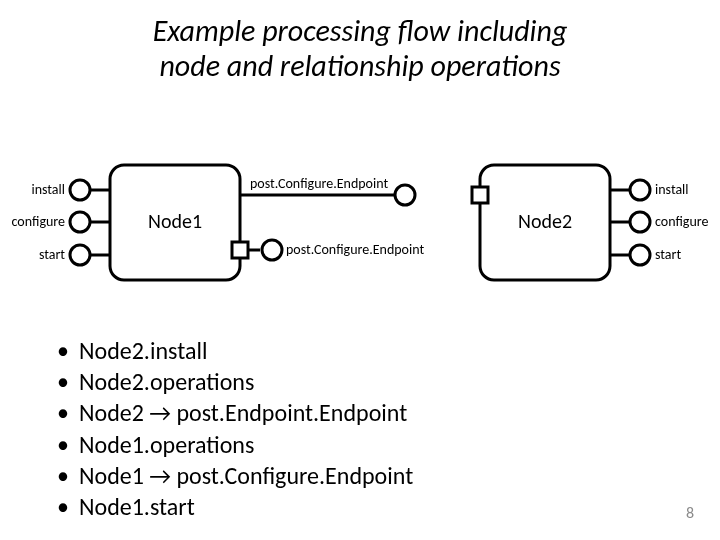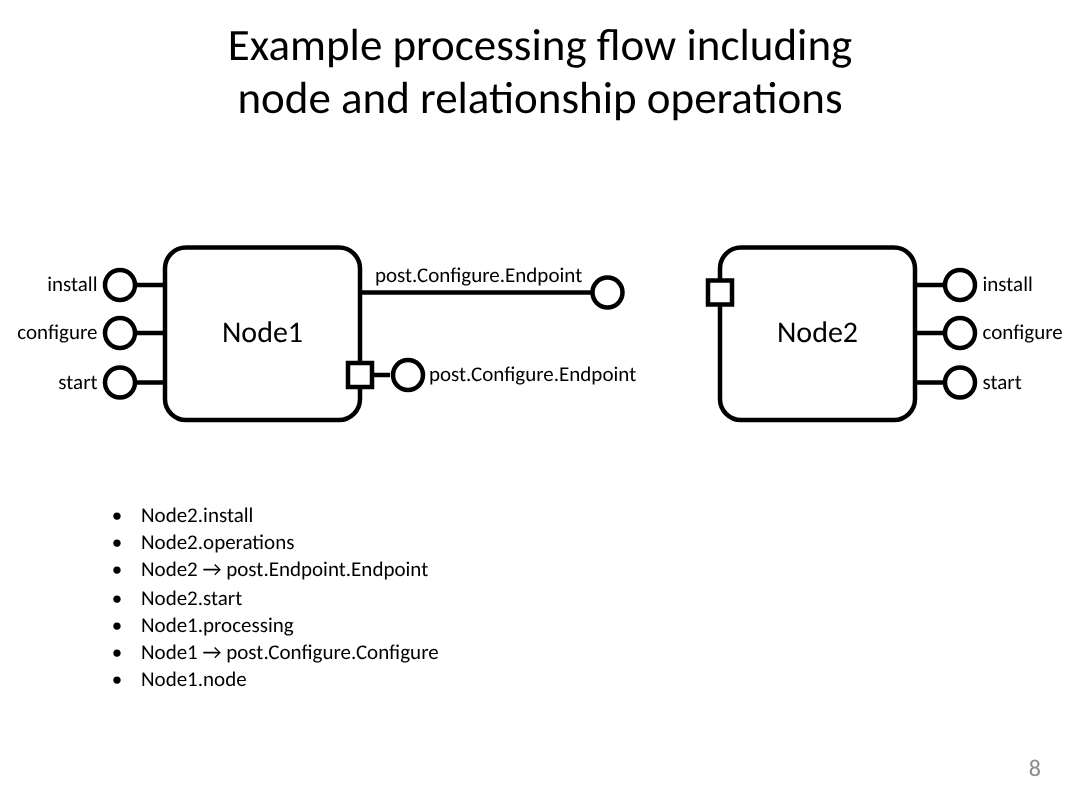--- a/index.html
+++ b/index.html
@@ -14,41 +14,42 @@
     overflow: hidden;
   }
   .title {
     position: absolute;
     top: 14px;
     left: 0;
     width: 720px;
     text-align: center;
     font-size: 30px;
     line-height: 1.15;
+    font-style: italic;
   }
   svg.diagram {
     position: absolute;
     left: 0;
     top: 140px;
     width: 720px;
     height: 180px;
   }
   .label {
     font-size: 14px;
     font-family: Calibri, Arial, sans-serif;
   }
   .nodelabel {
     font-size: 20px;
     font-family: Calibri, Arial, sans-serif;
   }
   .bullets {
     position: absolute;
     top: 335px;
-    left: 62px;
-    font-size: 14px;
+    left: 47px;
+    font-size: 24px;
     line-height: 1.3;
   }
   .bullets .row { white-space: nowrap; }
   .bullets .dot { display: inline-block; width: 32px; text-align: center; }
   .pagenum {
     position: absolute;
     right: 26px;
     bottom: 18px;
     font-size: 16px;
     color: #8b8b8b;
@@ -114,19 +115,18 @@
     <line x1="248" y1="110" x2="260" y2="110" stroke="#000" stroke-width="3"></line>
     <circle cx="272" cy="110" r="10" fill="#fff" stroke="#000" stroke-width="3"></circle>
   </g>
   <text x="286" y="114" text-anchor="start" class="label">post.Configure.Endpoint</text>
 </svg>
 
 <div class="bullets">
   <div class="row"><span class="dot">•</span><span>Node2.install</span></div>
   <div class="row"><span class="dot">•</span><span>Node2.operations</span></div>
   <div class="row"><span class="dot">•</span><span>Node2 → post.Endpoint.Endpoint</span></div>
-  <div class="row"><span class="dot">•</span><span>Node2.start</span></div>
-  <div class="row"><span class="dot">•</span><span>Node1.processing</span></div>
-  <div class="row"><span class="dot">•</span><span>Node1 → post.Configure.Configure</span></div>
-  <div class="row"><span class="dot">•</span><span>Node1.node</span></div>
+  <div class="row"><span class="dot">•</span><span>Node1.operations</span></div>
+  <div class="row"><span class="dot">•</span><span>Node1 → post.Configure.Endpoint</span></div>
+  <div class="row"><span class="dot">•</span><span>Node1.start</span></div>
 </div>
 
 <div class="pagenum">8</div>
 
 </body></html>

